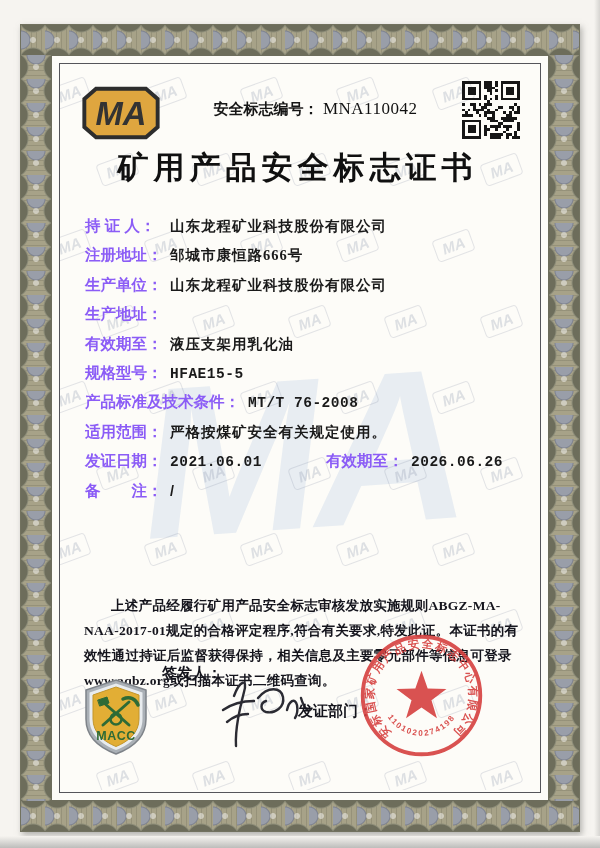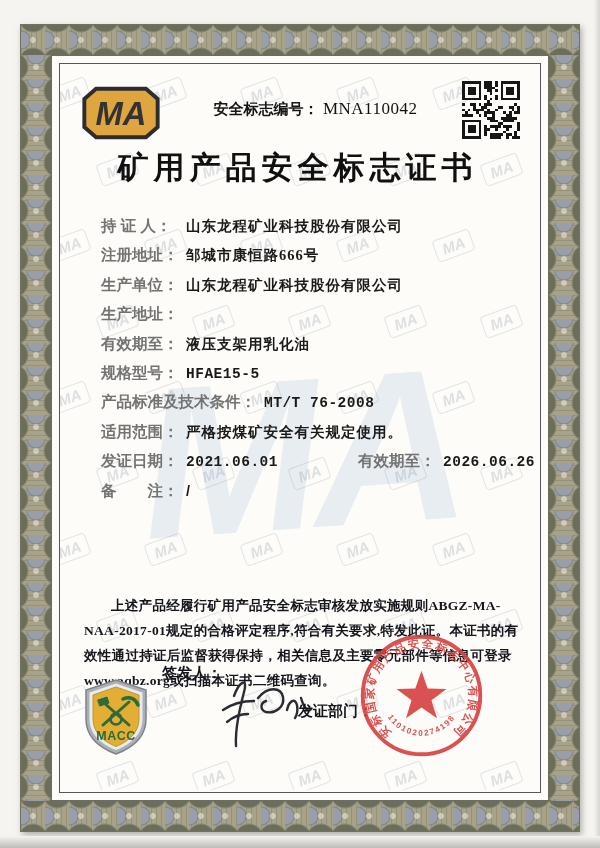--- a/index.html
+++ b/index.html
@@ -44,21 +44,21 @@
   .ma-logo{position:absolute;left:82px;top:86px;}
   .serial{position:absolute;left:0;right:0;top:99px;text-align:center;margin-left:31px;}
   .serial .lab{font-size:15px;font-weight:bold;color:#161616;}
   .serial .num{font-size:17px;font-family:"Liberation Serif","DejaVu Serif",serif;color:#111;letter-spacing:.5px;}
   .qr{position:absolute;left:462px;top:81px;width:58px;height:58px;}
   .cert-title{position:absolute;left:0;right:5px;top:147px;text-align:center;font-size:31px;font-weight:900;letter-spacing:5px;color:#101010;}
 
   
   .fields{position:absolute;left:85px;top:216px;width:445px;}
   .frow{display:flex;align-items:baseline;height:29.4px;}
-  .lbl{font-size:15.5px;font-weight:bold;color:#737373;min-width:85px;flex:none;white-space:nowrap;margin-left:16px;}
+  .lbl{font-size:15.5px;font-weight:bold;color:#8b5cf6;min-width:85px;flex:none;white-space:nowrap;}
   .lbl.wide{min-width:0;margin-right:8px;}
   .val{font-size:14.5px;font-family:"Liberation Serif","DejaVu Serif",serif;font-weight:600;color:#1a1a1a;letter-spacing:1px;}
   .val.num{font-family:Liberation Mono, monospace;font-weight:bold;letter-spacing:.5px;}
   .val.slash{font-weight:bold;font-family:"Liberation Sans",sans-serif;}
   .frow .val.dmin{min-width:156px;}
 
   
   .statement{position:absolute;left:84px;top:557px;width:448px;font-size:13.5px;line-height:25px;font-family:"Liberation Serif","DejaVu Serif",serif;font-weight:600;color:#15151d;text-indent:2em;letter-spacing:.3px;margin-top:36px;}
 
   

